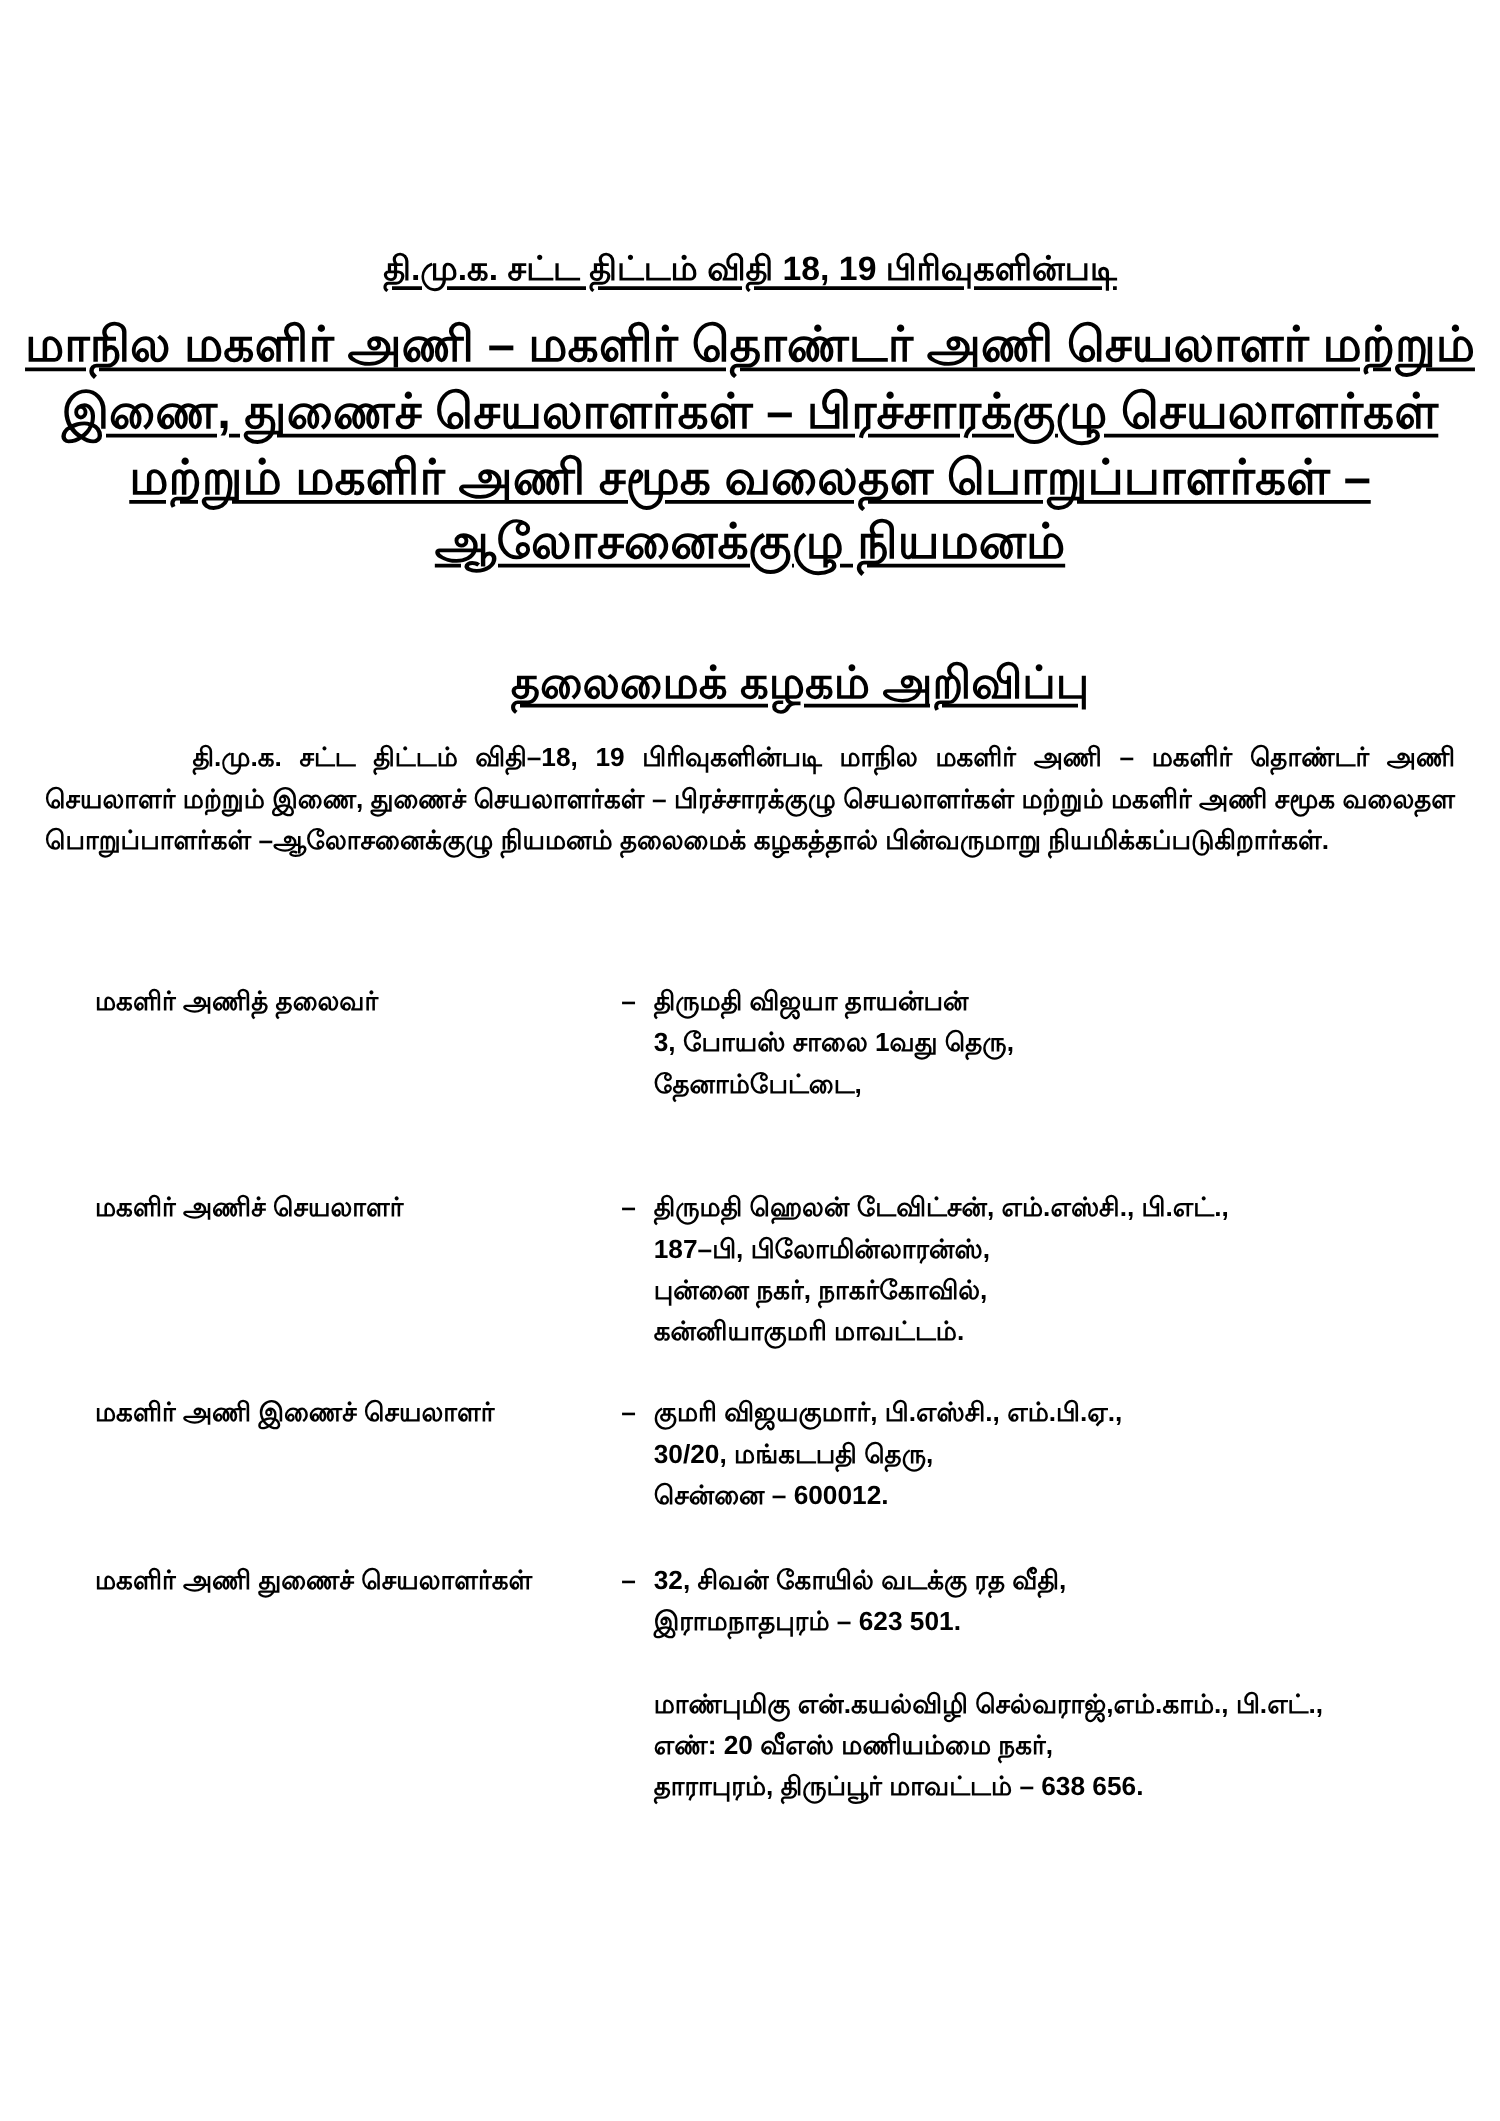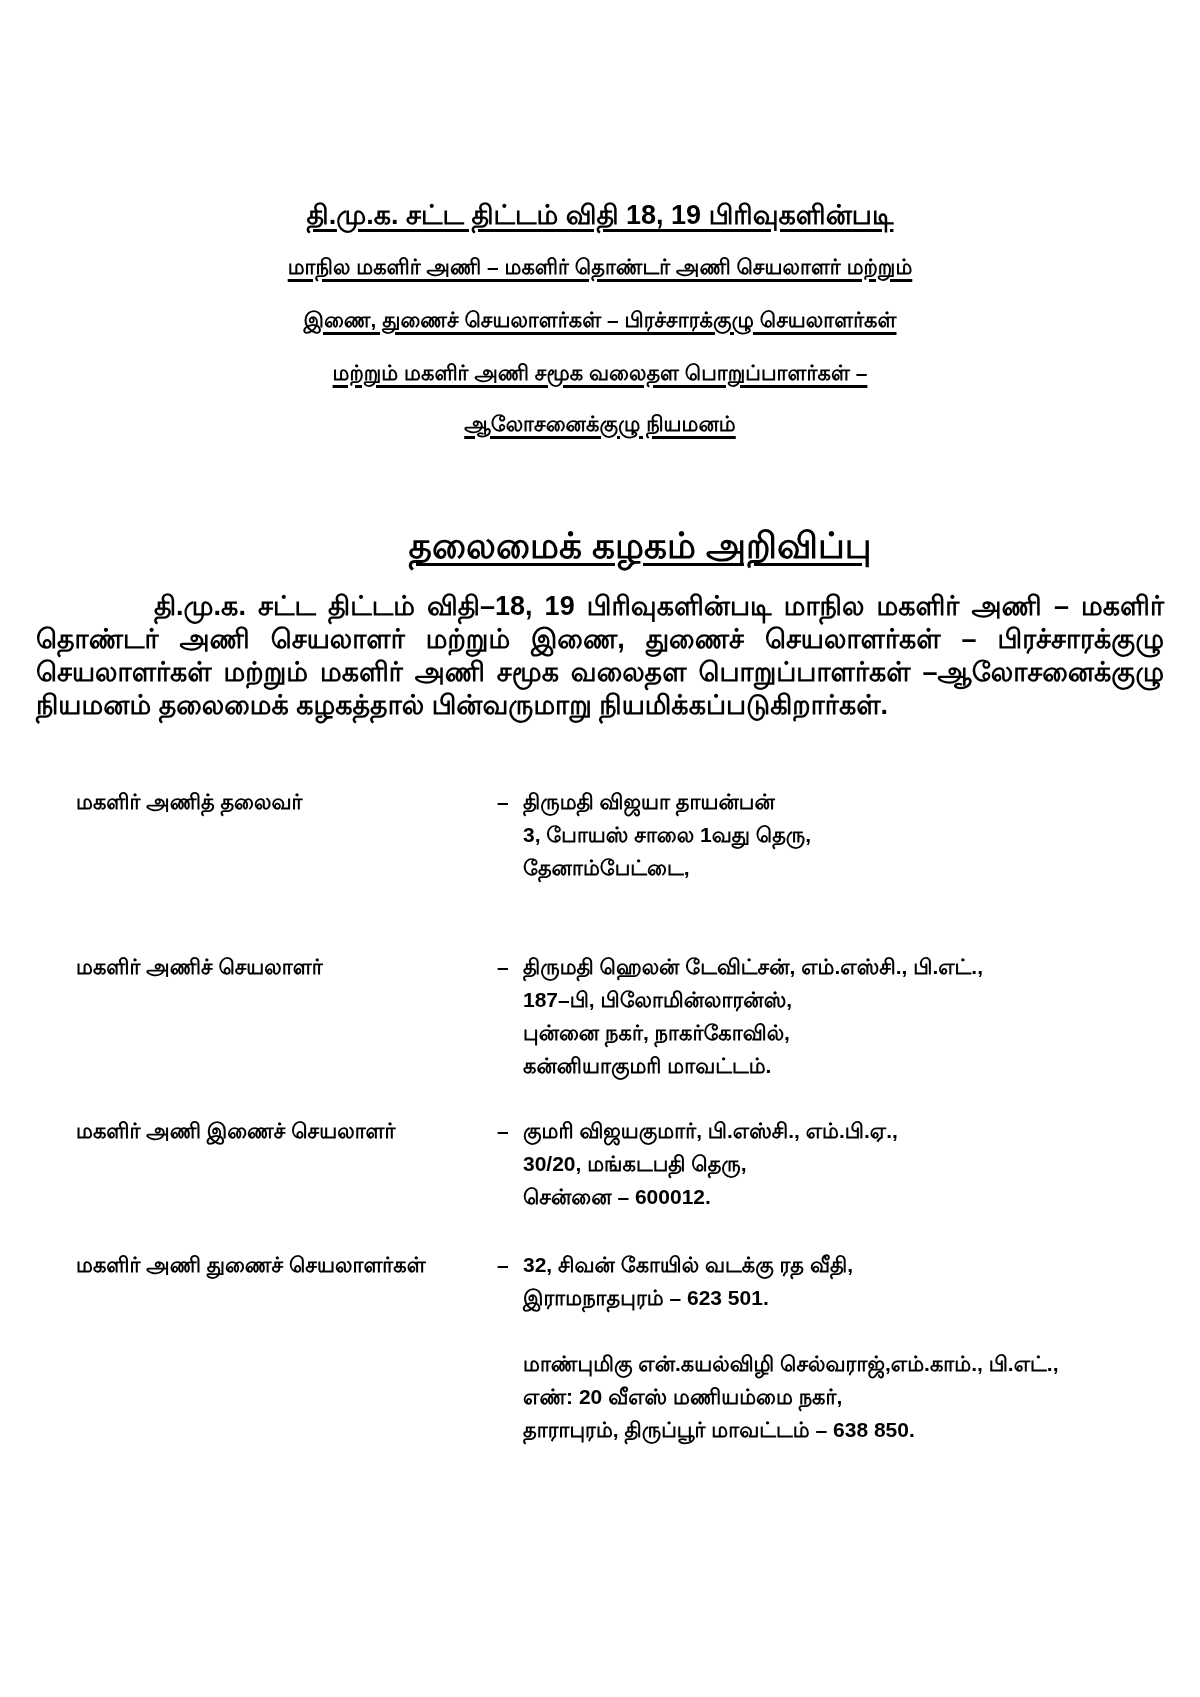--- a/index.html
+++ b/index.html
@@ -29,29 +29,29 @@
       font-weight: bold;
       white-space: nowrap;
     }
     .title-line span {
       text-decoration: underline;
       text-decoration-thickness: 3px;
       text-underline-offset: 5px;
       text-align: right;
     }
     .t-small { font-size: 27px; }
-    .t-large { font-size: 21px; }
+    .t-large { font-size: 39px; }
     .t-announce { font-size: 36px; padding-left: 40px; }
 
     .body-para {
       position: absolute;
       left: 36px;
       width: 1128px;
       top: 590px;
-      font-size: 27px;
+      font-size: 21px;
       font-weight: bold;
       line-height: 33px;
       text-align: justify;
       text-indent: 118px;
     }
 
     .entry {
       position: absolute;
       left: 0;
       width: 1200px;
@@ -139,17 +139,17 @@
 
   <div class="entry" style="top:1248px;">
     <div class="role">மகளிர் அணி துணைச் செயலாளர்கள்</div>
     <div class="dash">–</div>
     <div class="addr">
       <div>32, சிவன் கோயில் வடக்கு ரத வீதி,</div>
       <div>இராமநாதபுரம் – 623 501.</div>
       <div></div>
       <div>மாண்புமிகு என்.கயல்விழி செல்வராஜ்,எம்.காம்., பி.எட்.,</div>
       <div>எண்: 20 வீஎஸ் மணியம்மை நகர்,</div>
-      <div>தாராபுரம், திருப்பூர் மாவட்டம் – 638 850.</div>
+      <div>தாராபுரம், திருப்பூர் மாவட்டம் – 638 656.</div>
     </div>
   </div>
 
 </div>
 
 </body></html>

